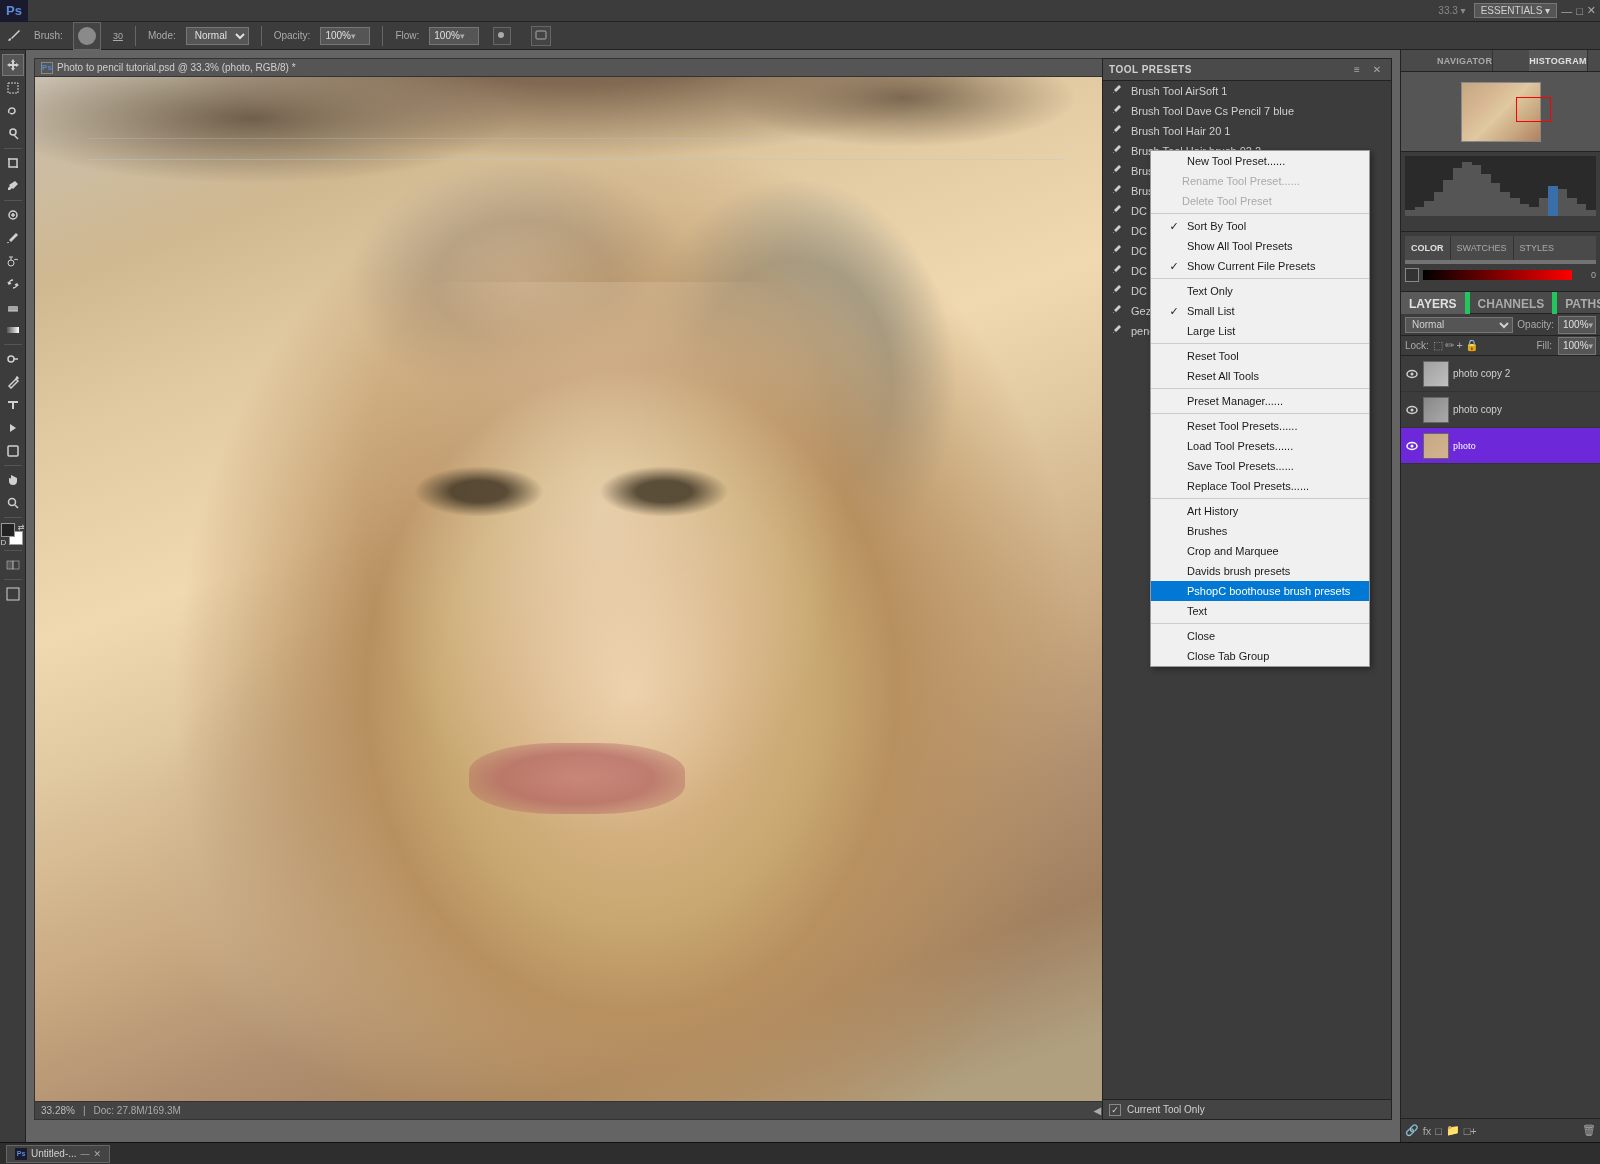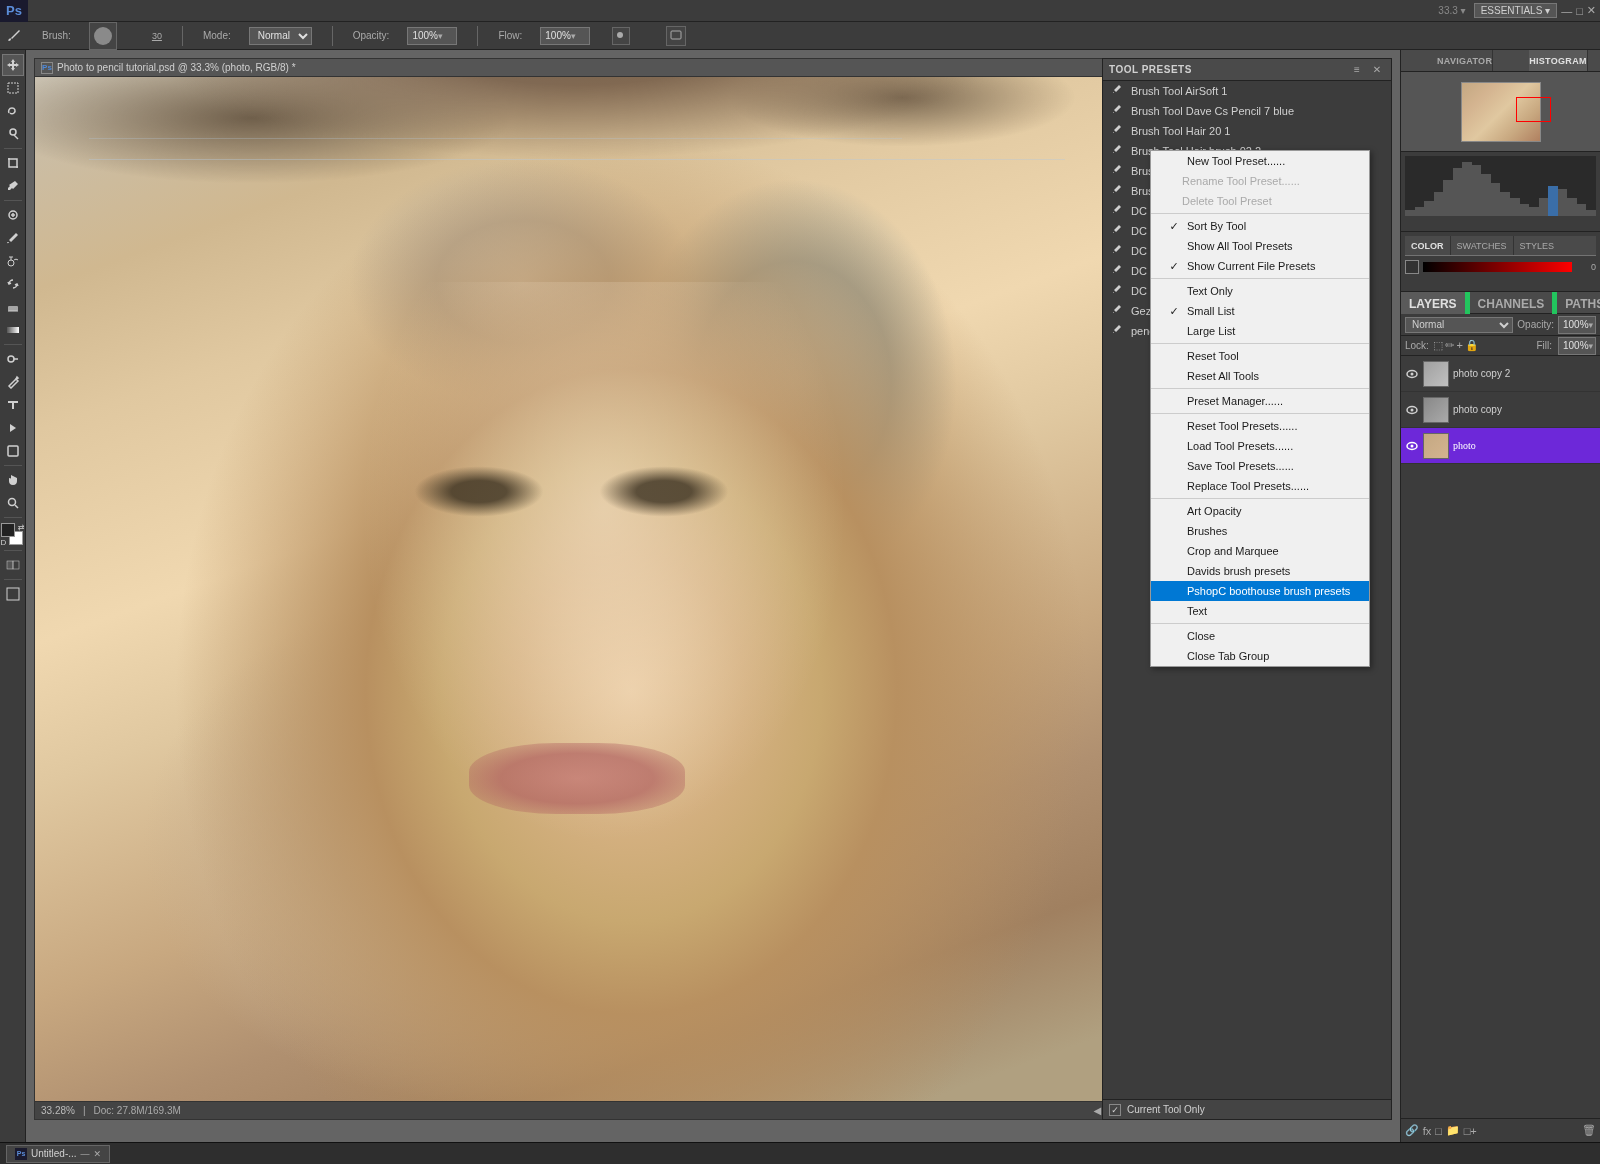--- a/index.html
+++ b/index.html
@@ -20,21 +20,21 @@
     }
     #menubar .spacer { flex: 1; }
     #menubar .right-controls { display: flex; align-items: center; padding-right: 4px; gap: 4px; }
     #menubar .essentials-btn {
       background: #555; border: 1px solid #777; padding: 1px 6px; font-size: 10px; color: #d0d0d0; cursor: pointer;
       display: flex; align-items: center; gap: 3px;
     }
 
     
     #optionsbar {
-      width: 100%; height: 28px; background: #3c3c3c; display: flex; align-items: center; padding: 0 4px; gap: 18px;
+      width: 100%; height: 28px; background: #3c3c3c; display: flex; align-items: center; padding: 0 4px; gap: 10px;
       border-bottom: 1px solid #222;
     }
     .tool-icon-small { width: 20px; height: 20px; display: flex; align-items: center; justify-content: center; }
     .options-label { font-size: 10px; color: #aaa; }
     .options-dropdown {
       height: 18px; background: #555; border: 1px solid #777; color: #e0e0e0; font-size: 10px;
       padding: 0 4px; cursor: pointer; min-width: 60px;
     }
     .options-input-box {
       height: 18px; width: 50px; background: #555; border: 1px solid #777; color: #e0e0e0; font-size: 10px;
@@ -222,21 +222,21 @@
 <div id="optionsbar">
   <div class="tool-icon-small">
     <svg width="16" height="16" viewBox="0 0 16 16" fill="#d0d0d0">
       <path d="M13 2l1 1-8 8-1-1zm-8 9c0 1-1 2-2 2s-1-1 0-2 2-1 2 0z"></path>
     </svg>
   </div>
   <span class="options-label">Brush:</span>
   <div style="width:28px;height:28px;border:1px solid #666;background:#444;display:flex;align-items:center;justify-content:center;cursor:pointer;">
     <div style="width:18px;height:18px;border-radius:50%;background:#d0d0d0;opacity:0.5;"></div>
   </div>
-  <div style="font-size:9px;color:#aaa;margin-left:17px;text-decoration:underline;">30</div>
+  <div style="font-size:9px;color:#aaa;margin-left:2px;text-decoration:underline;">30</div>
   <div class="options-separator"></div>
   <span class="options-label">Mode:</span>
   <select class="options-dropdown">
     <option>Normal</option>
   </select>
   <div class="options-separator"></div>
   <span class="options-label">Opacity:</span>
   <div class="options-input-box">
     <span>100%</span>
     <span style="font-size:9px;color:#aaa;">▾</span>
@@ -642,21 +642,21 @@
           <span class="ctx-check"></span>
           <span class="ctx-item-text">Save Tool Presets......</span>
         </div>
         <div class="ctx-item">
           <span class="ctx-check"></span>
           <span class="ctx-item-text">Replace Tool Presets......</span>
         </div>
         <div class="ctx-separator"></div>
         <div class="ctx-item">
           <span class="ctx-check"></span>
-          <span class="ctx-item-text">Art Opacity</span>
+          <span class="ctx-item-text">Art History</span>
         </div>
         <div class="ctx-item">
           <span class="ctx-check"></span>
           <span class="ctx-item-text">Brushes</span>
         </div>
         <div class="ctx-item">
           <span class="ctx-check"></span>
           <span class="ctx-item-text">Crop and Marquee</span>
         </div>
         <div class="ctx-item">
@@ -722,21 +722,21 @@
           <div style="flex:1;height:50%;background:#3a6ea8;"></div>
           <div style="flex:1;height:45%;background:#555;"></div>
           <div style="flex:1;height:30%;background:#555;"></div>
           <div style="flex:1;height:20%;background:#555;"></div>
           <div style="flex:1;height:10%;background:#555;"></div>
         </div>
       </div>
     </div>
 
     <div style="height:60px;background:#3c3c3c;border-bottom:1px solid #222;padding:4px;">
-      <div style="height:20px;background:#4a4a4a;display:flex;border-bottom:1px solid #737373;margin-bottom:4px;">
+      <div style="height:28px;background:#4a4a4a;display:flex;border-bottom:4px solid #737373;margin-bottom:4px;">
         <div style="padding:0 6px;font-size:9px;color:#e0e0e0;display:flex;align-items:center;font-weight:bold;border-right:1px solid #333;">COLOR</div>
         <div style="padding:0 6px;font-size:9px;color:#aaa;display:flex;align-items:center;border-right:1px solid #333;">SWATCHES</div>
         <div style="padding:0 6px;font-size:9px;color:#aaa;display:flex;align-items:center;">STYLES</div>
       </div>
       <div style="display:flex;align-items:center;gap:4px;">
         <div style="width:14px;height:14px;border:1px solid #888;background:#333;"></div>
         <div style="flex:1;height:10px;background:linear-gradient(to right, #000, #f00);"></div>
         <span style="font-size:9px;color:#aaa;width:20px;text-align:right;">0</span>
       </div>
     </div>

